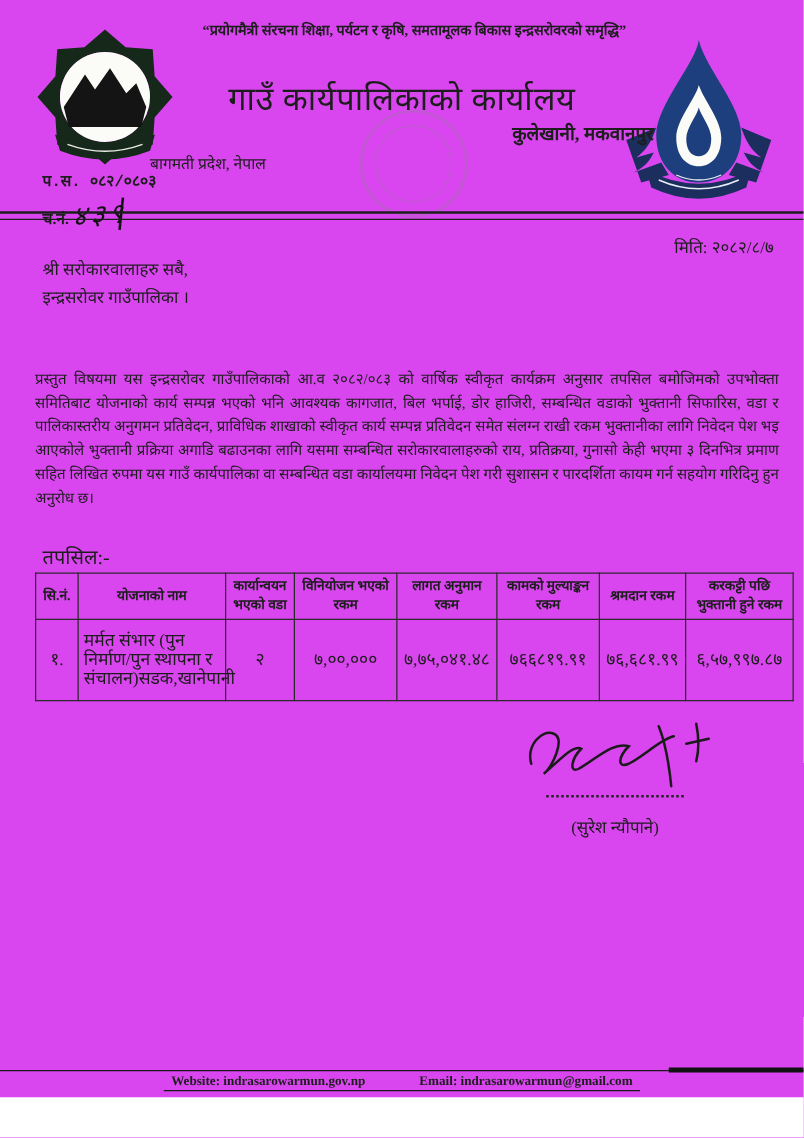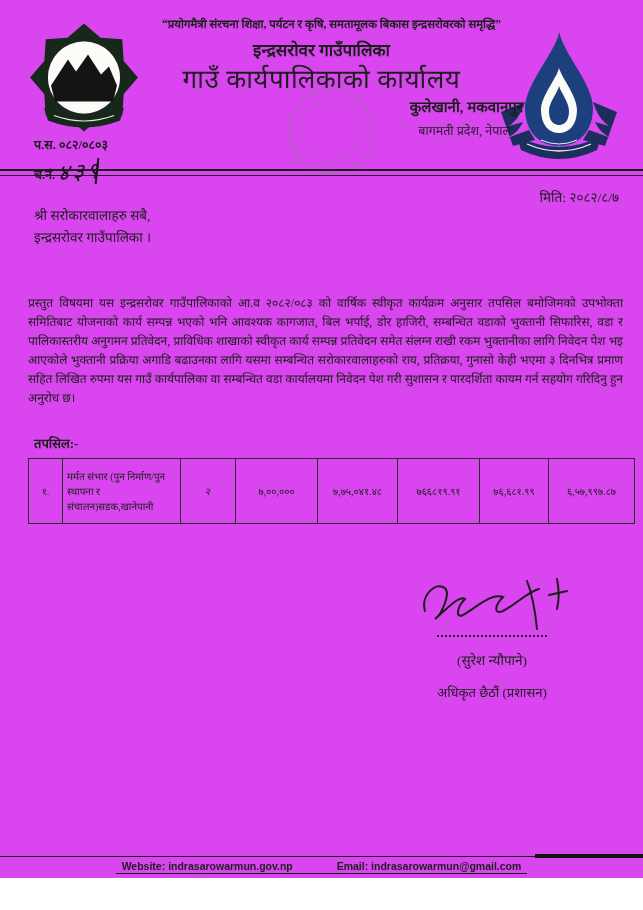--- a/index.html
+++ b/index.html
@@ -9,63 +9,63 @@
   }
   
   .motto{position:absolute;left:60px;right:40px;top:16px;text-align:center;
     font-size:11.5px;font-weight:bold;}
   .muni{position:absolute;left:120px;right:120px;top:38px;text-align:center;
     font-size:17px;font-weight:bold;}
   .office{position:absolute;left:100px;right:100px;top:60px;text-align:center;
     font-size:26px;font-weight:normal;letter-spacing:.5px;}
   .place{position:absolute;left:120px;right:120px;top:96px;text-align:right;
     font-size:15px;font-weight:bold;}
-  .province{position:absolute;left:120px;right:132px;top:122px;text-align:right;
+  .province{position:absolute;left:120px;right:132px;top:122px;text-align:left;
     font-size:12.5px;}
   .emblem-left{position:absolute;left:24px;top:20px;}
   .emblem-right{position:absolute;left:495px;top:28px;}
   .stamp{position:absolute;left:288px;top:88px;width:86px;height:86px;opacity:.28;
     transform:rotate(-12deg);}
   .stamp .c1{position:absolute;inset:0;border:2px solid #7d8a7d;border-radius:50%;}
   .stamp .c2{position:absolute;inset:12px;border:1px solid #7d8a7d;border-radius:50%;}
   .refblock{position:absolute;left:34px;top:136px;font-size:12.5px;font-weight:bold;}
-  .refline{margin-bottom:2px;}
+  .refline{margin-bottom:2px;font-family:Liberation Mono, monospace;}
   .hand{font-size:22px;font-weight:normal;font-style:italic;letter-spacing:3px;
     display:inline-block;transform:rotate(-4deg) skewX(-6deg);color:#111;}
   .rule-double{position:absolute;left:0;right:0;top:169px;height:4px;
     border-top:2px solid #1c1c1c;border-bottom:1px solid #1c1c1c;}
   .hand-tail{position:absolute;left:96px;top:158px;width:2px;height:26px;
     background:#111;transform:rotate(6deg);}
   
   .dateline{position:absolute;right:24px;top:188px;font-size:13.5px;}
   .addr1{position:absolute;left:34px;top:206px;font-size:13.5px;}
   .addr2{position:absolute;left:34px;top:228px;font-size:13.5px;}
   .subject{position:absolute;left:40px;right:40px;top:258px;text-align:center;
     font-size:13.5px;font-weight:bold;text-decoration:underline;}
   .body-par{position:absolute;left:28px;right:20px;top:294px;text-align:justify;
     font-size:12px;line-height:19px;}
-  .tapasil{position:absolute;left:34px;top:434px;font-size:13px;font-weight:bold;}
+  .tapasil{position:absolute;left:34px;top:434px;font-size:16px;font-weight:normal;}
   
   .tbl{position:absolute;left:28px;top:458px;border-collapse:collapse;
     table-layout:fixed;width:596px;}
   .tbl th,.tbl td{border:1px solid #2a2a2a;padding:3px 4px;vertical-align:middle;}
   .tbl th{font-size:11px;font-weight:bold;text-align:center;line-height:15px;}
-  .tbl td{font-size:10px;text-align:center;line-height:15px;}
+  .tbl td{font-size:14px;text-align:center;line-height:15px;}
   .tbl td.name{text-align:left;}
   .tbl .row-data td{height:58px;}
   
   .sig{position:absolute;right:36px;top:575px;width:230px;text-align:center;}
   .sig-dots{border-bottom:2px dotted #222;width:110px;margin:0 auto;height:0;}
   .sig-name{font-size:13.5px;margin-top:14px;}
   .sig-title{font-size:13px;margin-top:14px;}
   
   .footer-rule{position:absolute;left:0;right:0;top:856px;border-top:1.5px solid #1b1b1b;}
   .footer-rule-thick{position:absolute;right:0;top:854px;width:108px;height:4px;background:#111;}
   .footer{position:absolute;left:0;right:0;top:860px;text-align:center;
-    font-family:Liberation Sans, sans-serif;font-size:10.5px;font-weight:bold;}
+    font-family:Liberation Serif, serif;font-size:10.5px;font-weight:bold;}
   .footer .ft-inner{display:inline-block;border-bottom:1.5px solid #1b1b1b;padding:0 6px 1px;}
   .footer .gap{display:inline-block;width:38px;}
 </style>
 </head>
 <body>
 
 <div class="page">
 
   <div class="emblem-left">
     <svg width="120" height="118" viewBox="0 0 120 115">
@@ -90,21 +90,20 @@
       <path d="M46,112 Q64,120 82,112" stroke="#e9edf5" stroke-width="1" fill="none"></path>
     </svg>
   </div>
 
   <div class="stamp">
     <div class="c1"></div>
       <div class="c2"></div>
   </div>
 
   <div class="motto">“प्रयोगमैत्री संरचना शिक्षा, पर्यटन र कृषि, समतामूलक बिकास इन्द्रसरोवरको समृद्धि”</div>
-  <div class="muni">इन्द्रसरोवर गाउँपालिका</div>
   <div class="office">गाउँ कार्यपालिकाको कार्यालय</div>
   <div class="place">कुलेखानी, मकवानपुर</div>
   <div class="province">बागमती प्रदेश, नेपाल</div>
 
   <div class="refblock">
     <div class="refline">
       <span>प.स.</span>
       <span>०८२/०८०३</span>
     </div>
     <div>
@@ -134,20 +133,30 @@
       <col style="width:34px">
         <col style="width:118px">
         <col style="width:55px">
         <col style="width:82px">
       <col style="width:80px">
         <col style="width:82px">
         <col style="width:69px">
         <col style="width:86px">
     </colgroup>
     <tbody>
+        <tr>
+      <th>सि.नं.</th>
+      <th>योजनाको नाम</th>
+      <th>कार्यान्वयन भएको वडा</th>
+      <th>विनियोजन भएको रकम</th>
+      <th>लागत अनुमान रकम</th>
+      <th>कामको मुल्याङ्कन रकम</th>
+      <th>श्रमदान रकम</th>
+      <th>करकट्टी पछि भुक्तानी हुने रकम</th>
+    </tr>
     <tr class="row-data">
       <td>१.</td>
       <td class="name">मर्मत संभार (पुन निर्माण/पुन स्थापना र संचालन)सडक,खानेपानी</td>
       <td>२</td>
       <td>७,००,०००</td>
       <td>७,७५,०४१.४८</td>
       <td>७६६८१९.९१</td>
       <td>७६,६८१.९९</td>
       <td>६,५७,९९७.८७</td>
     </tr>
@@ -157,21 +166,20 @@
   <div class="sig">
     <svg width="170" height="56" viewBox="0 0 170 56">
       <path d="M18,36 C14,22 26,8 36,12 C46,16 34,40 28,44 C40,34 52,20 58,24 C50,32 48,44 56,40
                C70,32 84,18 96,22 C88,30 86,40 96,36 C108,30 122,16 132,14" stroke="#1b1b1b" stroke-width="2" fill="none" stroke-linecap="round"></path>
       <path d="M120,6 C124,16 128,34 130,54" stroke="#1b1b1b" stroke-width="2" fill="none" stroke-linecap="round"></path>
       <path d="M150,4 C152,14 152,26 150,34" stroke="#1b1b1b" stroke-width="2" fill="none" stroke-linecap="round"></path>
       <path d="M142,20 L160,16" stroke="#1b1b1b" stroke-width="2" fill="none" stroke-linecap="round"></path>
     </svg>
     <div class="sig-dots"></div>
     <div class="sig-name">(सुरेश न्यौपाने)</div>
-    <div class="sig-title">अधिकृत छैठौं (प्रशासन)</div>
   </div>
 
   <div class="footer-rule"></div>
   <div class="footer-rule-thick"></div>
   <div class="footer">
     <span class="ft-inner">
       <span>Website:</span>
       <span>indrasarowarmun.gov.np</span>
       <span class="gap"></span>
       <span>Email:</span>

